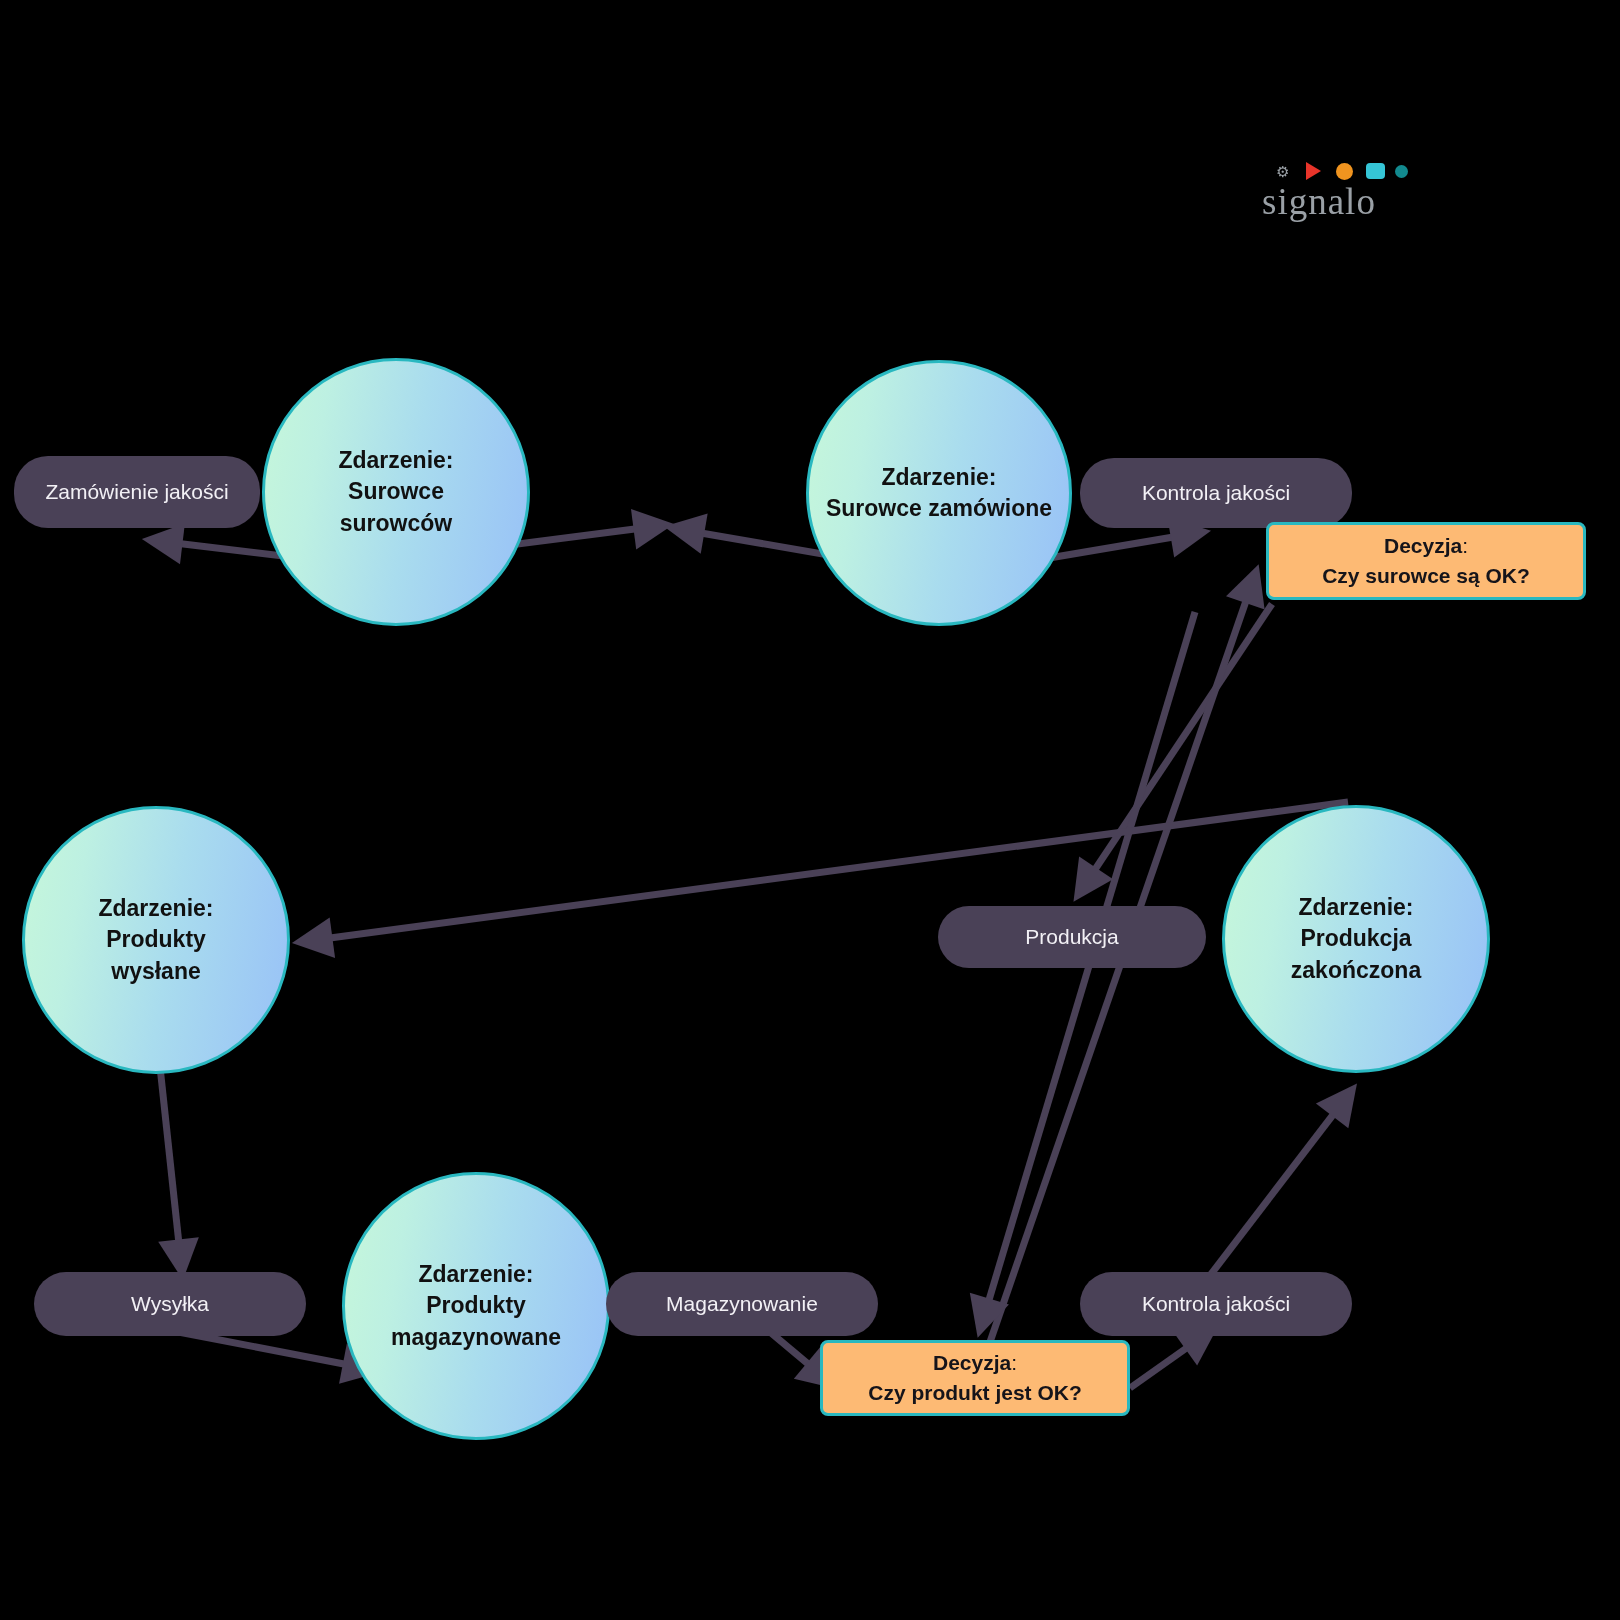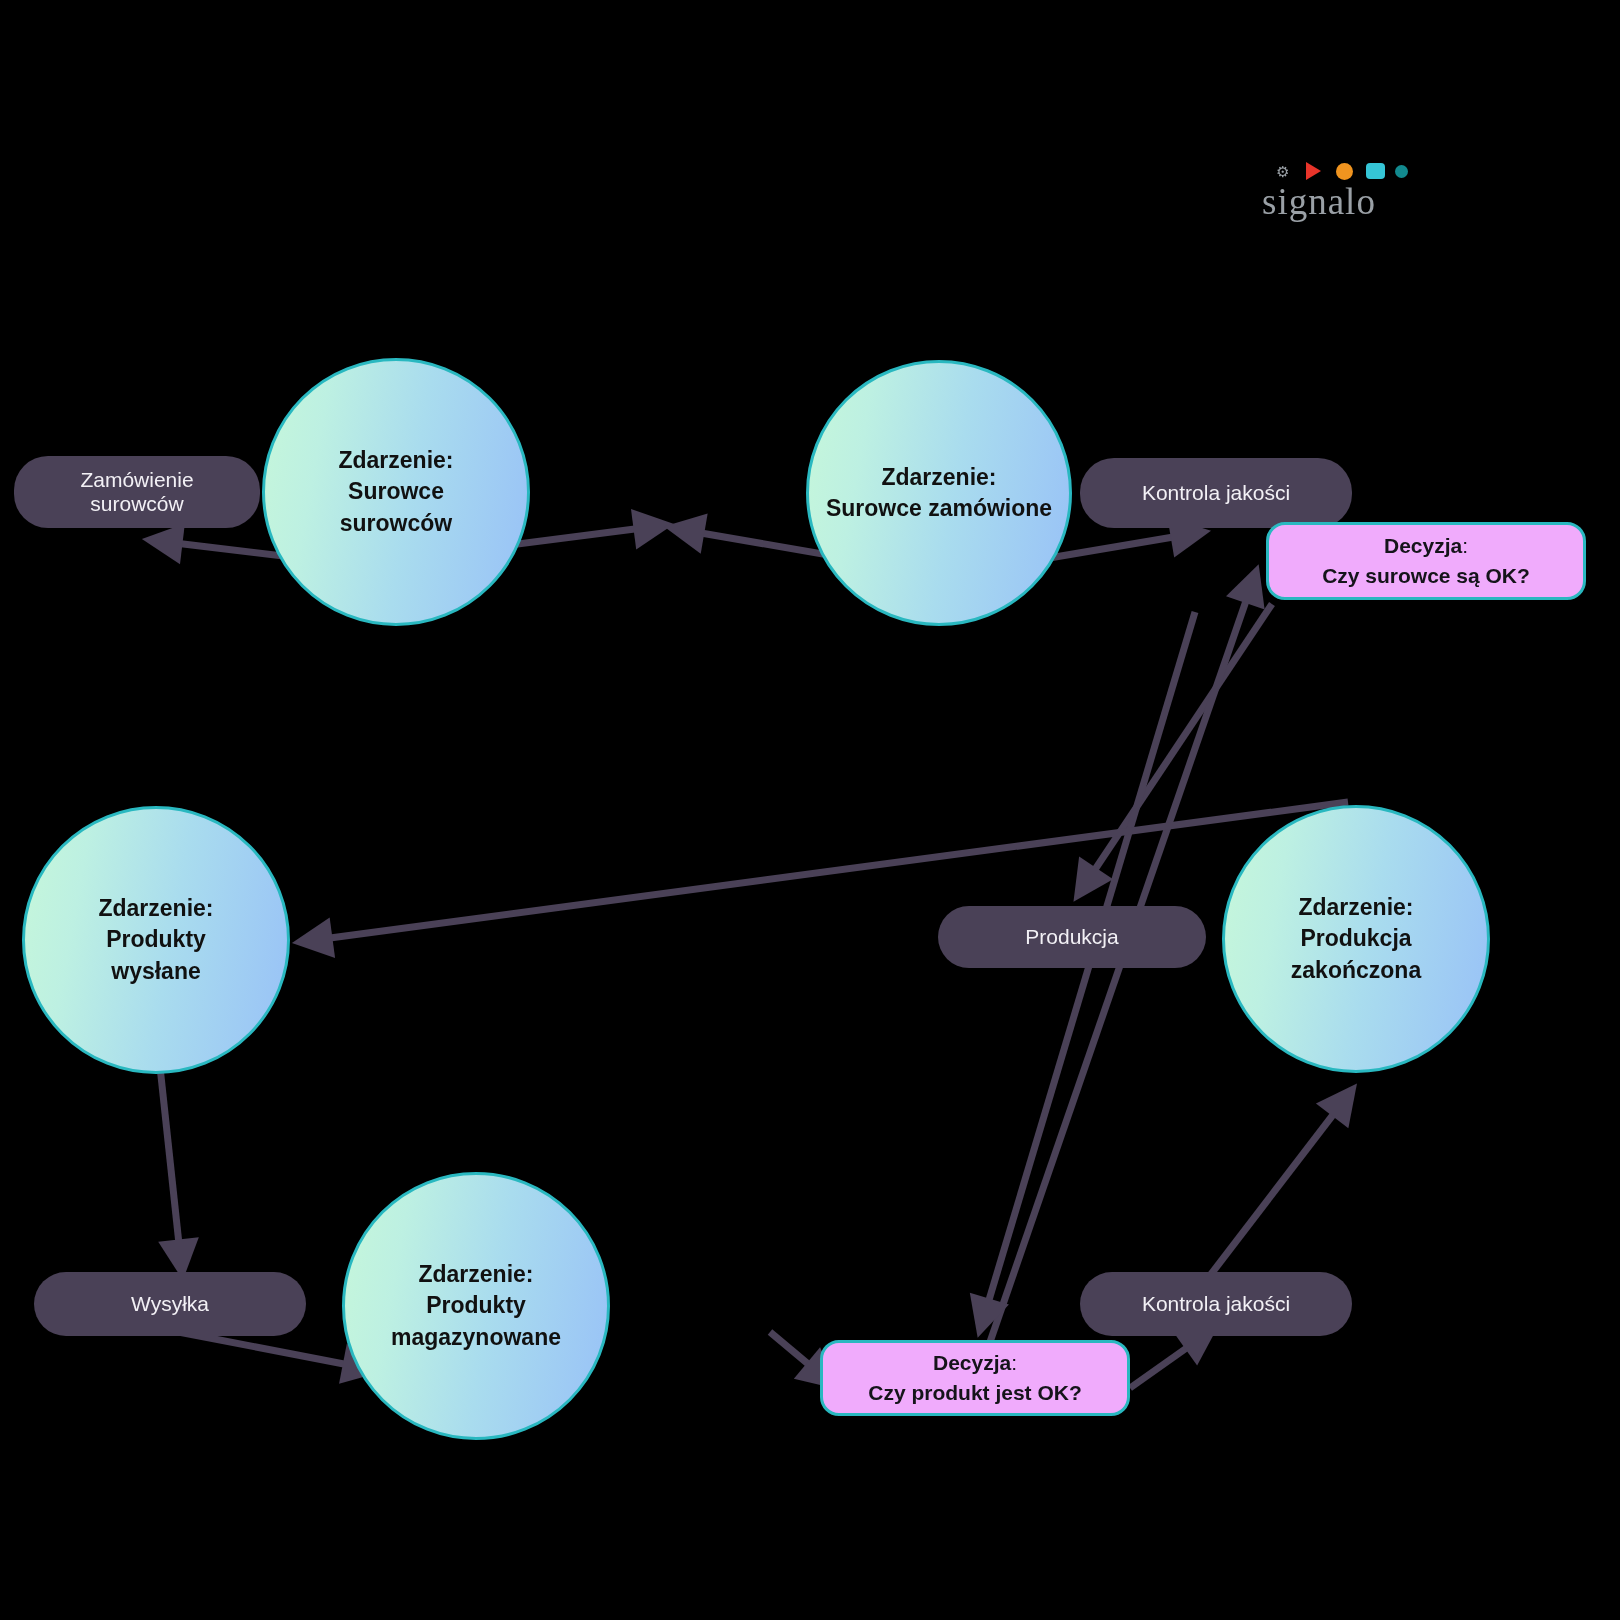--- a/index.html
+++ b/index.html
@@ -47,22 +47,22 @@
     border-radius: 34px;
     background: #4a4157;
     color: #f2f0f5;
     font-size: 21px;
     font-weight: 400;
     z-index: 4;
     padding: 0 18px;
   }
 
   .decision-node {
-    border-radius: 19px;
-    background: #f0abfc;
+    border-radius: 8px;
+    background: #fdba74;
     border: 3px solid #29b8c0;
     color: #15141a;
     font-size: 21px;
     line-height: 1.42;
     z-index: 5;
     padding: 10px 16px;
     flex-direction: column;
   }
   .decision-node .d-title { font-weight: bold; }
   .decision-node .d-title .d-colon { font-weight: normal; }
@@ -114,21 +114,21 @@
       <span class="mark mark-gear">⚙</span>
       <span class="mark mark-tri"></span>
       <span class="mark mark-dot"></span>
       <span class="mark mark-rect"></span>
       <span class="mark mark-tdot"></span>
     </div>
     <div id="logo-text">signalo</div>
   </div>
 
   <div class="node action-node" style="left:14px; top:456px; width:246px; height:72px;">
-    <span>Zamówienie surowców</span>
+    <span>Zamówienie jakości</span>
   </div>
 
   <div class="node event-node" style="left:262px; top:358px; width:268px; height:268px; flex-direction:column;">
     <span>Zdarzenie:</span>
     <span>Surowce</span>
     <span>surowców</span>
   </div>
 
 
   <div class="node event-node" style="left:806px; top:360px; width:266px; height:266px; flex-direction:column;">
@@ -164,20 +164,23 @@
   <div class="node action-node" style="left:34px; top:1272px; width:272px; height:64px;">
     <span>Wysyłka</span>
   </div>
 
   <div class="node event-node" style="left:342px; top:1172px; width:268px; height:268px; flex-direction:column;">
     <span>Zdarzenie:</span>
     <span>Produkty</span>
     <span>magazynowane</span>
   </div>
 
+  <div class="node action-node" style="left:606px; top:1272px; width:272px; height:64px;">
+    <span>Magazynowanie</span>
+  </div>
 
   <div class="node decision-node" style="left:820px; top:1340px; width:310px; height:76px;">
     <span class="d-title"><span>Decyzja</span><span class="d-colon">:</span></span>
     <span class="d-q">Czy produkt jest OK?</span>
   </div>
 
   <div class="node action-node" style="left:1080px; top:1272px; width:272px; height:64px;">
     <span>Kontrola jakości</span>
   </div>
 

